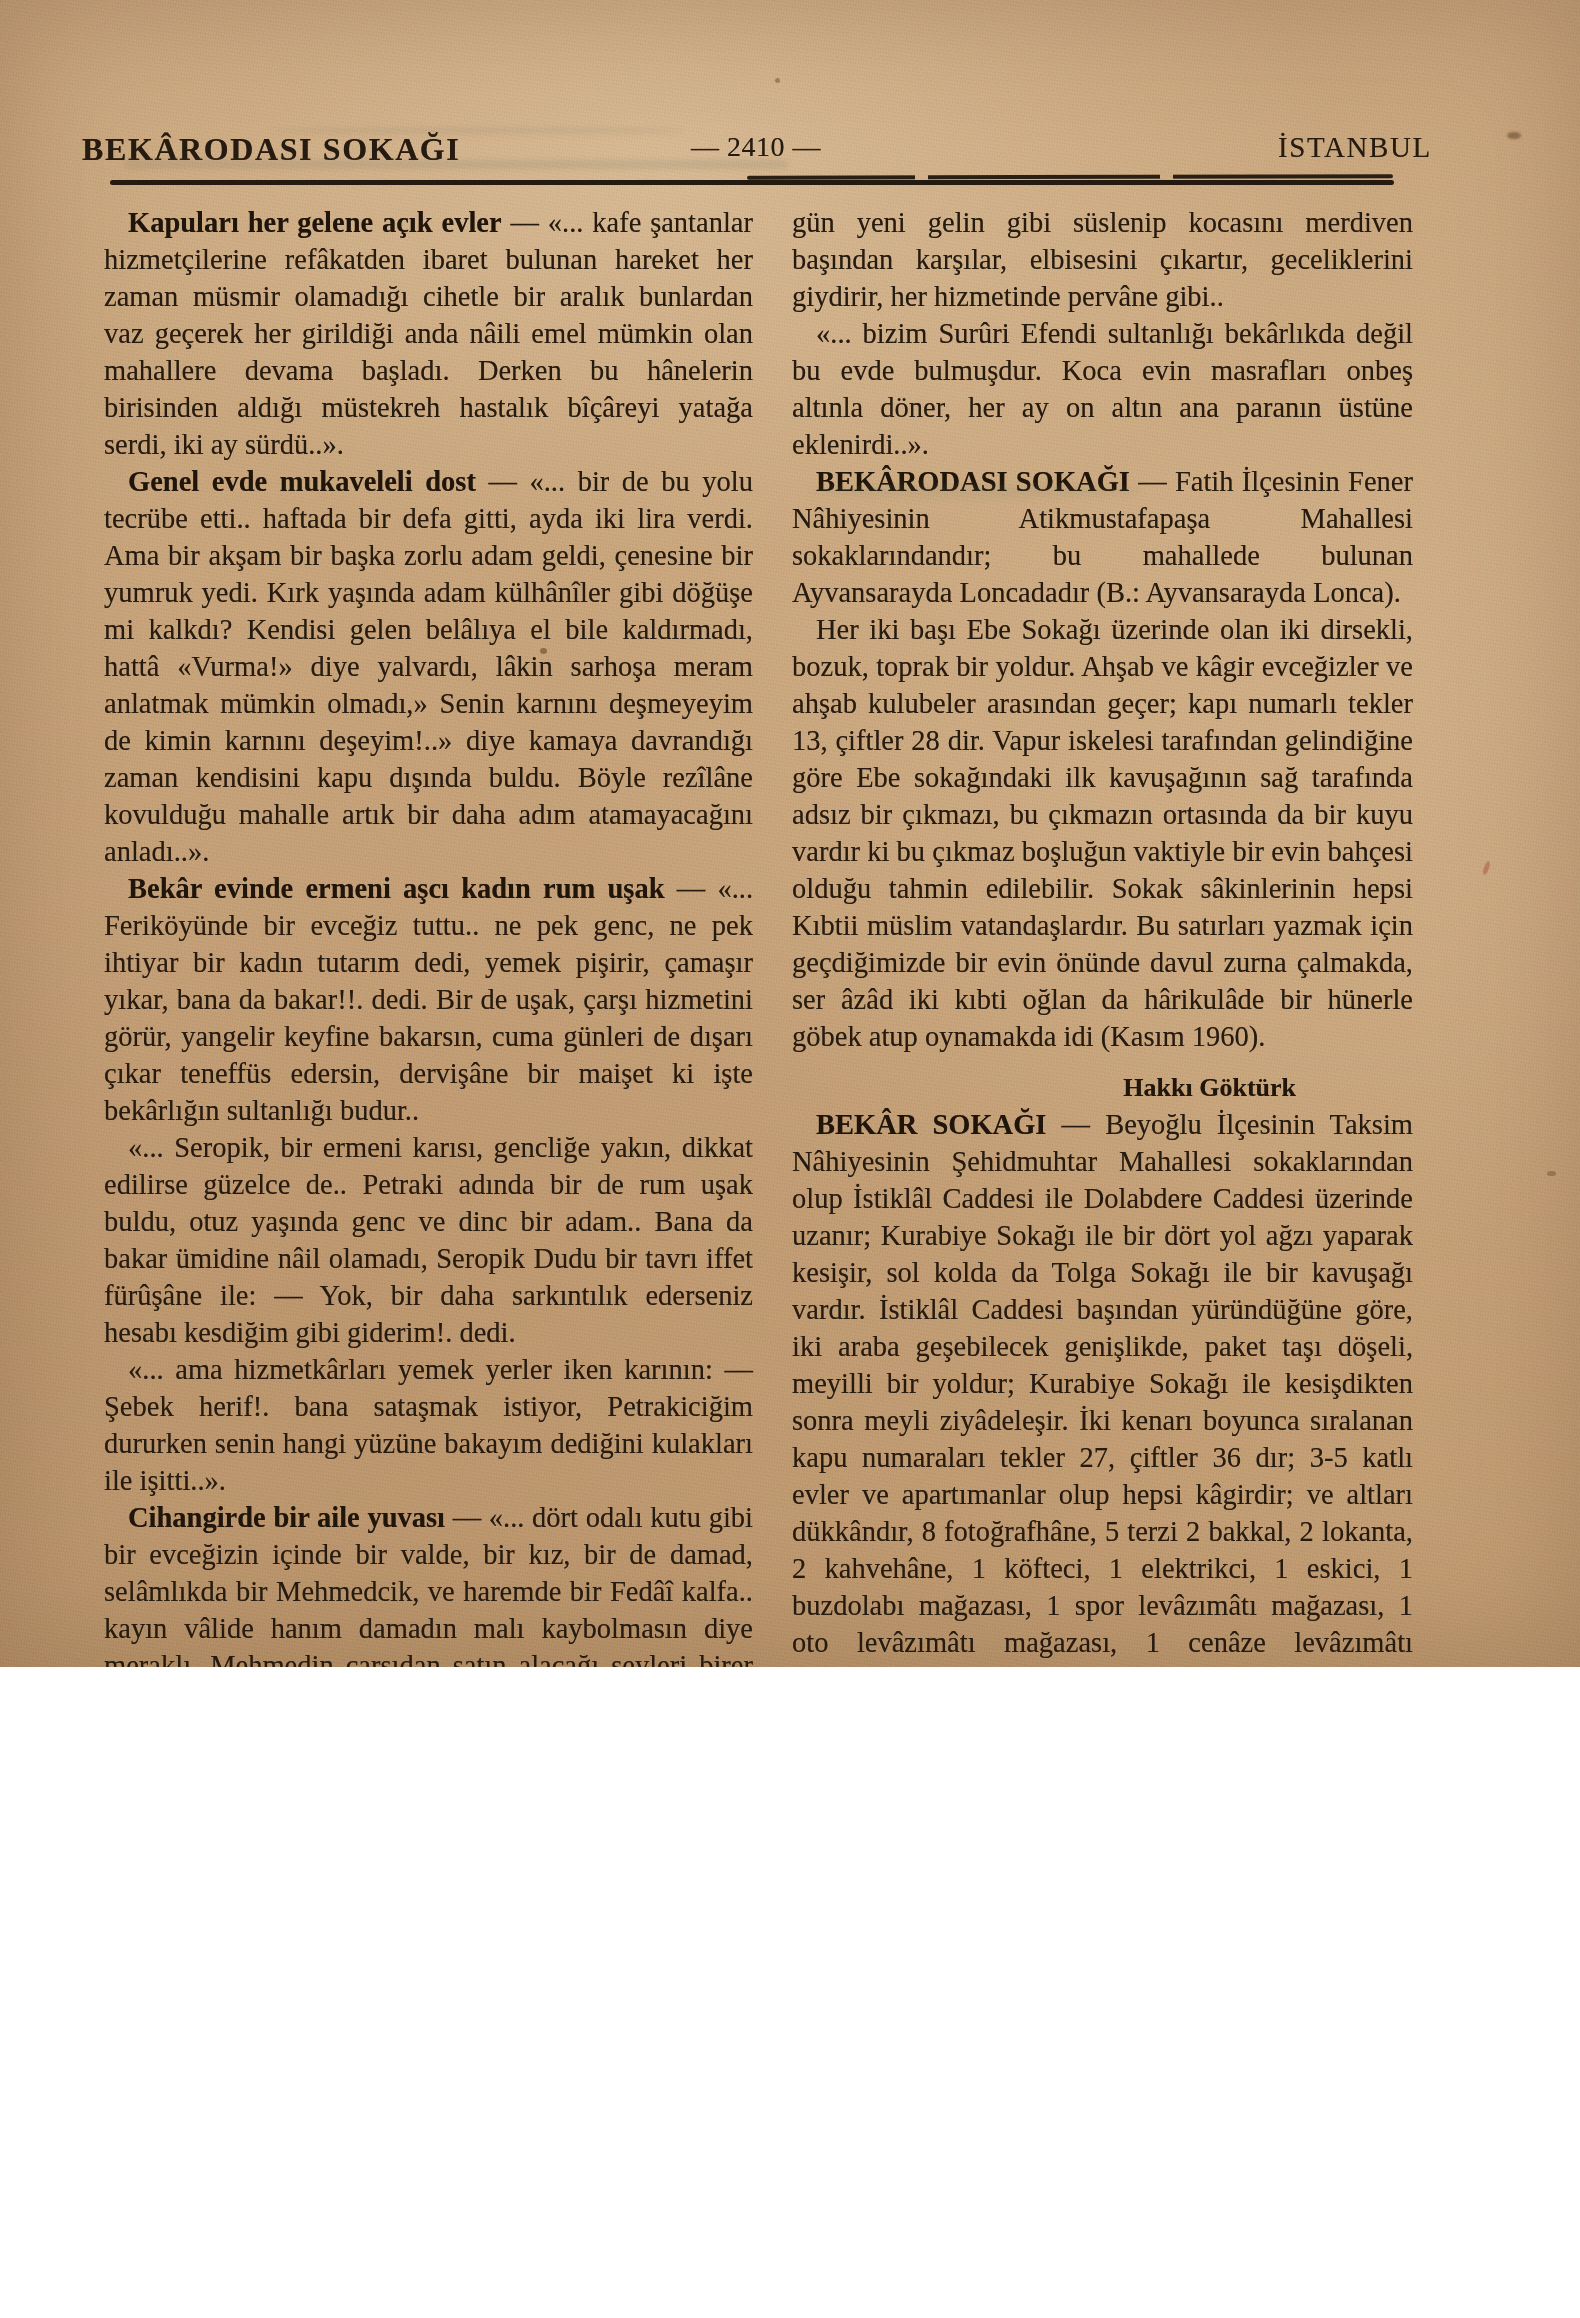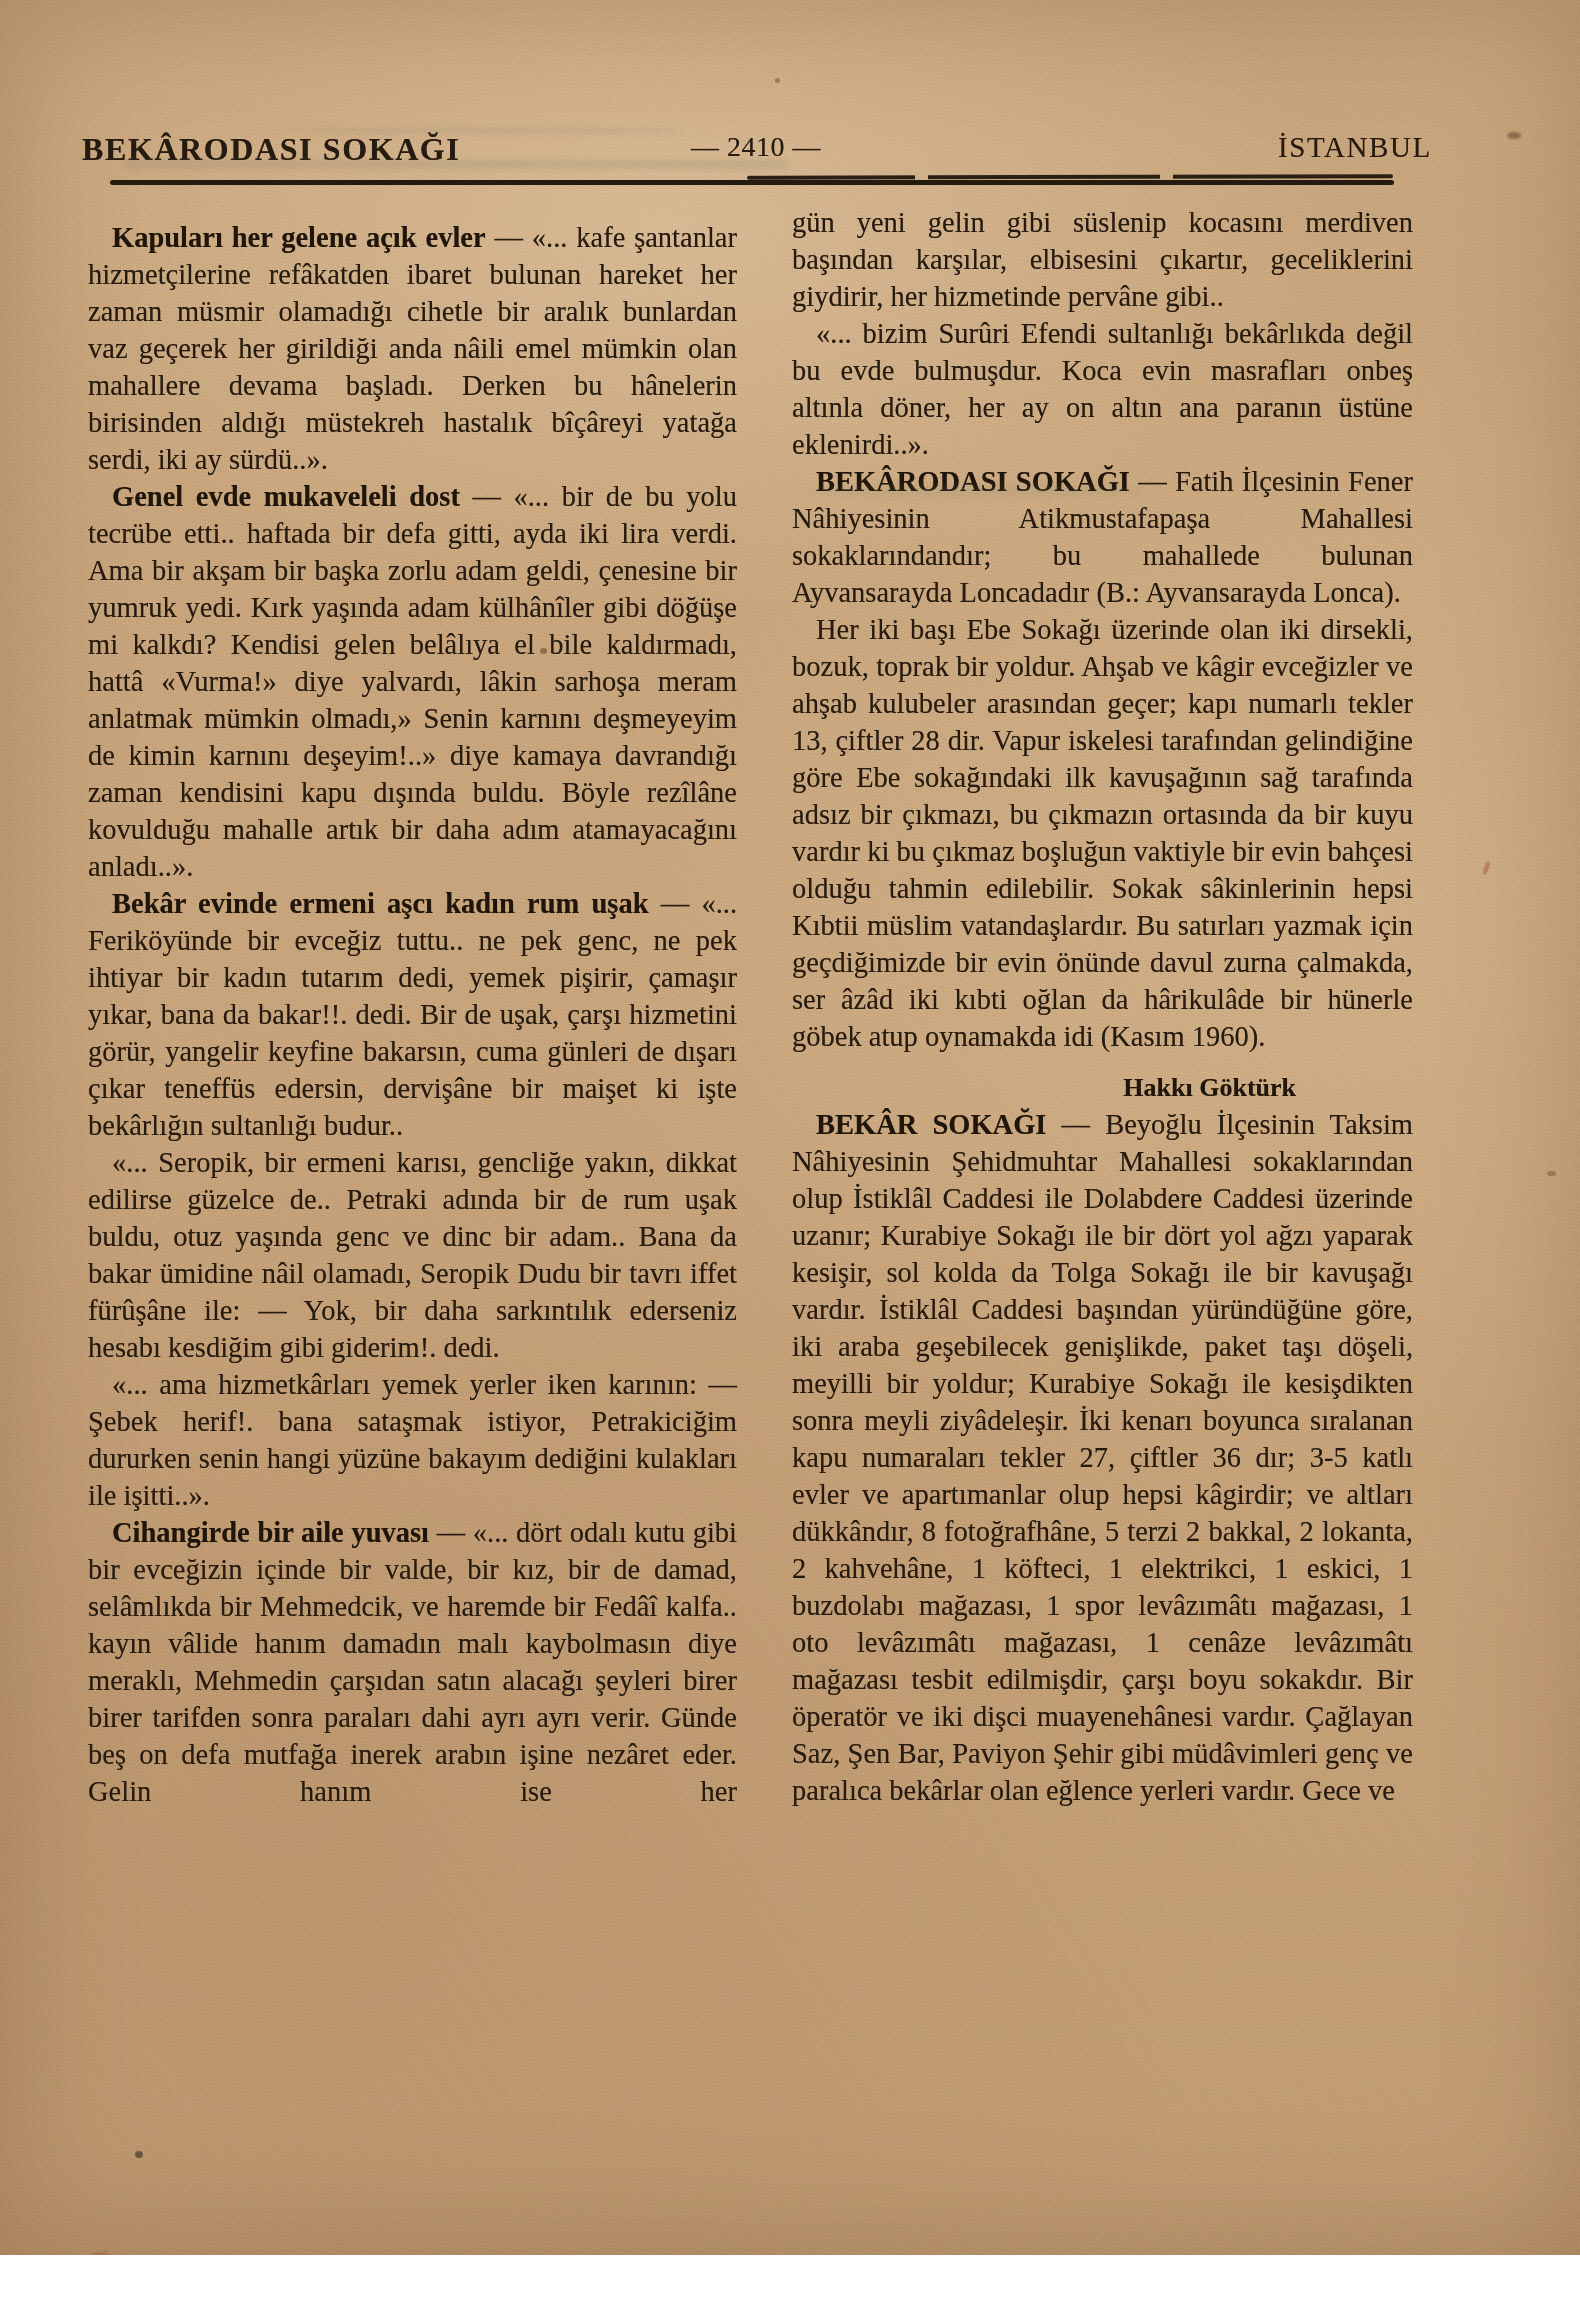--- a/index.html
+++ b/index.html
@@ -2,21 +2,21 @@
 <html lang="tr" style="font-size:8.3px"><head>
 <meta charset="utf-8">
 <style>
   * { box-sizing: border-box; }
   html, body { margin: 0; padding: 0; }
   body {
     width: 1581px; height: 2319px;
     font-family: "Liberation Serif", "DejaVu Serif", serif;
   }
   .page {
-    position: relative; width: 1581px; height: 2255px; overflow: hidden;
+    position: relative; width: 1581px; height: 1667px; overflow: hidden;
     background-color: #c8a57d;
     background-image:
       radial-gradient(985px 570px at 42% 10%, rgba(240,219,185,.38), rgba(240,219,185,0) 68%),
       radial-gradient(1141px 830px at 85% 40%, rgba(228,203,166,.28), rgba(228,203,166,0) 70%),
       radial-gradient(1348px 1141px at 18% 80%, rgba(150,108,70,.18), rgba(150,108,70,0) 72%),
       linear-gradient(180deg, #c9a67d 0%, #c8a47b 55%, #c09b71 100%);
     box-shadow: inset 0 0 135px rgba(88,54,28,.28);
     color: #261b10;
   }
   .grain {
@@ -47,21 +47,21 @@
       #2a1f13 28% 64%, rgba(42,31,19,0) 64% 66%,
       #2a1f13 66% 100%);
   }
 
   .col {
     position: absolute; top: 204px;
     font-size: 28.5px; line-height: 37px;
     text-align: justify;
     text-shadow: 0 0 0.6px rgba(45,28,12,.5);
   }
-  .col-left  { left: 88px;  width: 649px; margin-top: 15px; }
+  .col-left  { left: 104px;  width: 649px; }
   .col-right { left: 792px; width: 621px; }
   .col > * + * { margin-top: 13.5px; }
   .para { margin: 0; }
   .indent { text-indent: 24px; }
   .runover { text-align-last: justify; }
   .lead { font-weight: bold; color: #1f150b; }
   .signature {
     text-align: right; padding-right: 117px;
     font-weight: bold; font-size: 26px; color: #20160c;
   }

